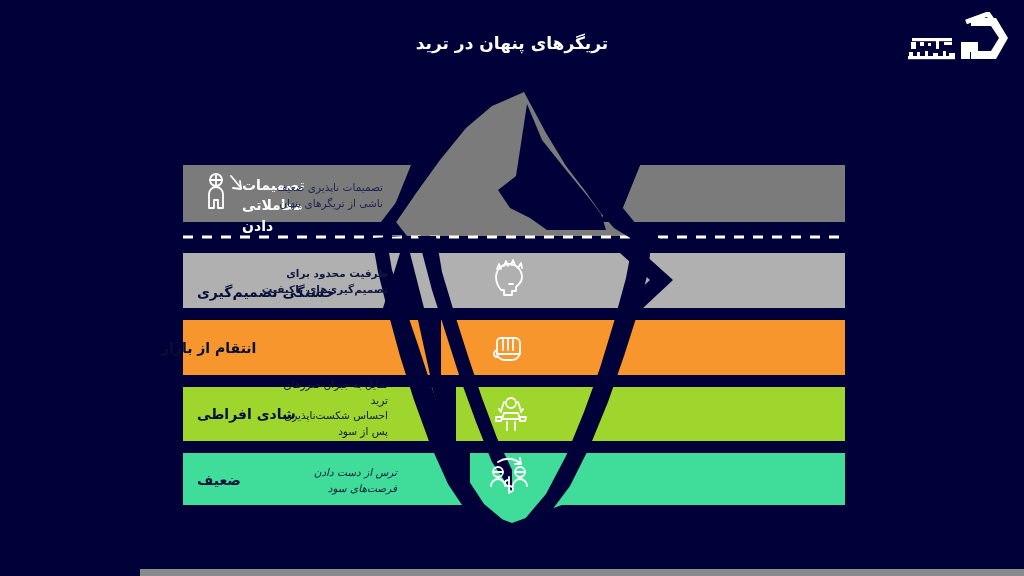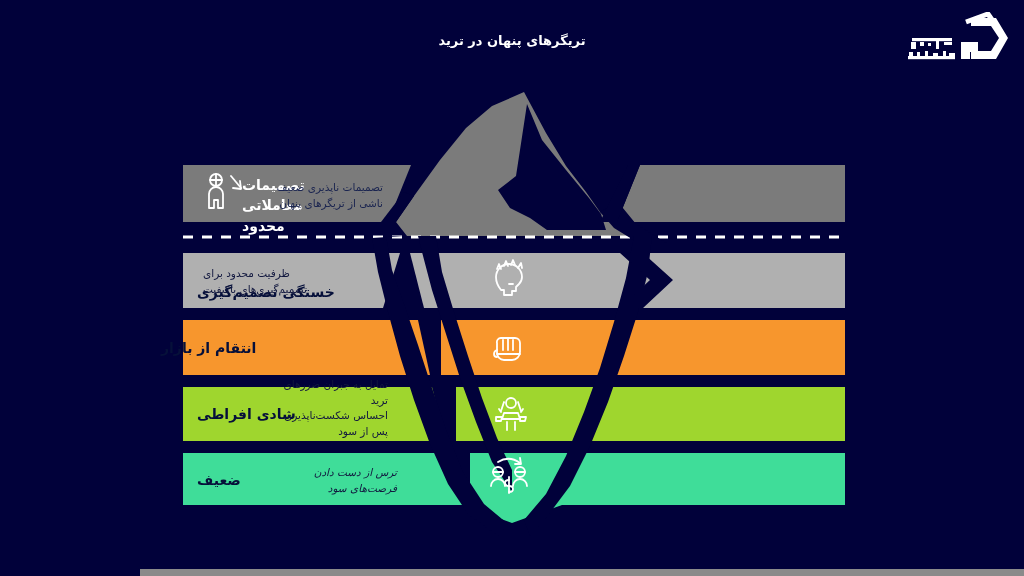--- a/index.html
+++ b/index.html
@@ -11,21 +11,21 @@
     overflow:hidden;
     position:relative;
   }
   #stage{position:absolute;inset:0;width:1024px;height:576px;}
 
   
   .title{
     position:absolute;top:33px;left:0;width:1024px;
     text-align:center;
     color:#ffffff;
-    font-size:13px;font-weight:bold;
+    font-size:17px;font-weight:bold;
     letter-spacing:0px;
     direction:rtl;
   }
 
   
   .logo{
     position:absolute;top:12px;left:898px;width:112px;height:68px;
   }
   .logo svg{display:block;}
 
@@ -227,32 +227,32 @@
         <path d="M31 0 l1 6 l-6 0"></path>
         <path d="M20 22 q-4 0 -4 3 q0 3 4 3 q4 0 4 3 q0 3 -4 3"></path>
         <path d="M20 19 v16"></path>
       </g>
     </g>
 
   </svg>
 
   <div class="lbl left dark" style="top:175px;right:667px;width:115px;">
     <span>تصمیمات معاملاتی</span><br>
-    <span>محدود</span>
+    <span>دادن</span>
   </div>
 
   <div class="lbl right dark" style="top:180px;left:203px;width:180px;text-align:right;">
     <span>تصمیمات ناپذیری ضعیف</span><br>
     <span>ناشی از تریگرهای پنهان</span>
   </div>
 
   <div class="lbl left" style="top:282px;right:667px;width:160px;">
     <span>خستگی تصمیم‌گیری</span>
   </div>
-  <div class="lbl right" style="top:266px;left:203px;width:185px;text-align:left;">
+  <div class="lbl right" style="top:266px;left:203px;width:185px;text-align:right;font-weight:bold;">
     <span>ظرفیت محدود برای</span><br>
     <span>تصمیم‌گیری‌های باکیفیت</span>
   </div>
 
   <div class="lbl left" style="top:338px;right:703px;width:160px;">
     <span>انتقام از بازار</span>
   </div>
   <div class="lbl right" style="top:333px;left:203px;width:185px;text-align:right;margin-top:44px;">
     <span>تمایل به جبران ضررهای</span><br>
     <span>ترید</span>

